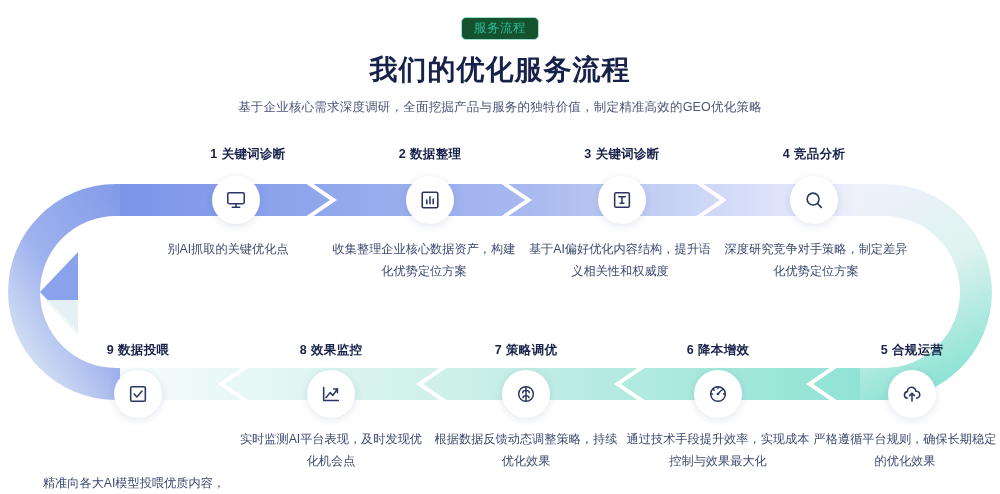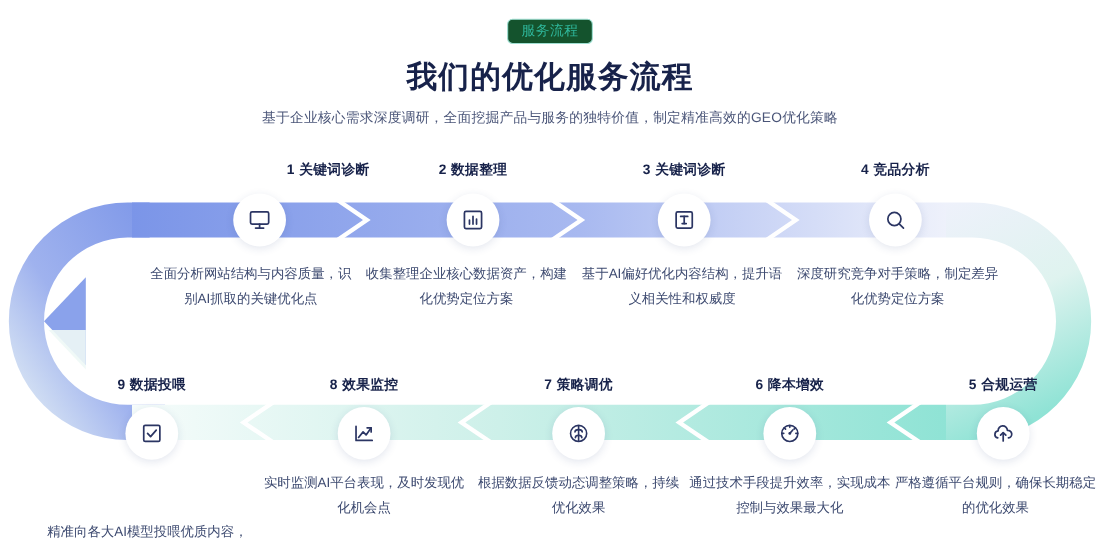--- a/index.html
+++ b/index.html
@@ -113,34 +113,33 @@
     <g>
       <path d="M 14,294 L 62,246 L 62,342 Z" fill="#7b95e8" opacity="0"></path>
     </g>
   </svg>
 
   <svg class="ribbon" viewBox="0 0 1000 494">
     <path d="M 40,292 L 78,252 L 78,332 Z" fill="#8aa2eb"></path>
     <path d="M 44,300 L 78,336 L 78,300 Z" fill="#eef8f6" opacity="0.9"></path>
   </svg>
 
-  <div class="step" style="left:236px;top:146px;text-align:right;">
+  <div class="step" style="left:248px;top:146px;">
     <div class="step-title">
       <span class="step-num">1</span><span>关键词诊断</span>
     </div>
   </div>
   <div class="bubble" style="left:236px;top:200px;">
     <svg width="22" height="22" viewBox="0 0 24 24" fill="none" stroke="#2b3563" stroke-width="1.7" stroke-linecap="round" stroke-linejoin="round">
       <rect x="3" y="4" width="18" height="12" rx="1.5"></rect>
       <line x1="12" y1="16" x2="12" y2="20"></line>
       <line x1="8" y1="20" x2="16" y2="20"></line>
     </svg>
   </div>
   <div class="desc" style="left:228px;top:238px;">
-    <div>全面分析网站结构与内容质量，识</div>
     <div>别AI抓取的关键优化点</div>
   </div>
 
   <div class="step" style="left:430px;top:146px;">
     <div class="step-title">
       <span class="step-num">2</span><span>数据整理</span>
     </div>
   </div>
   <div class="bubble" style="left:430px;top:200px;">
     <svg width="22" height="22" viewBox="0 0 24 24" fill="none" stroke="#2b3563" stroke-width="1.7" stroke-linecap="round" stroke-linejoin="round">

